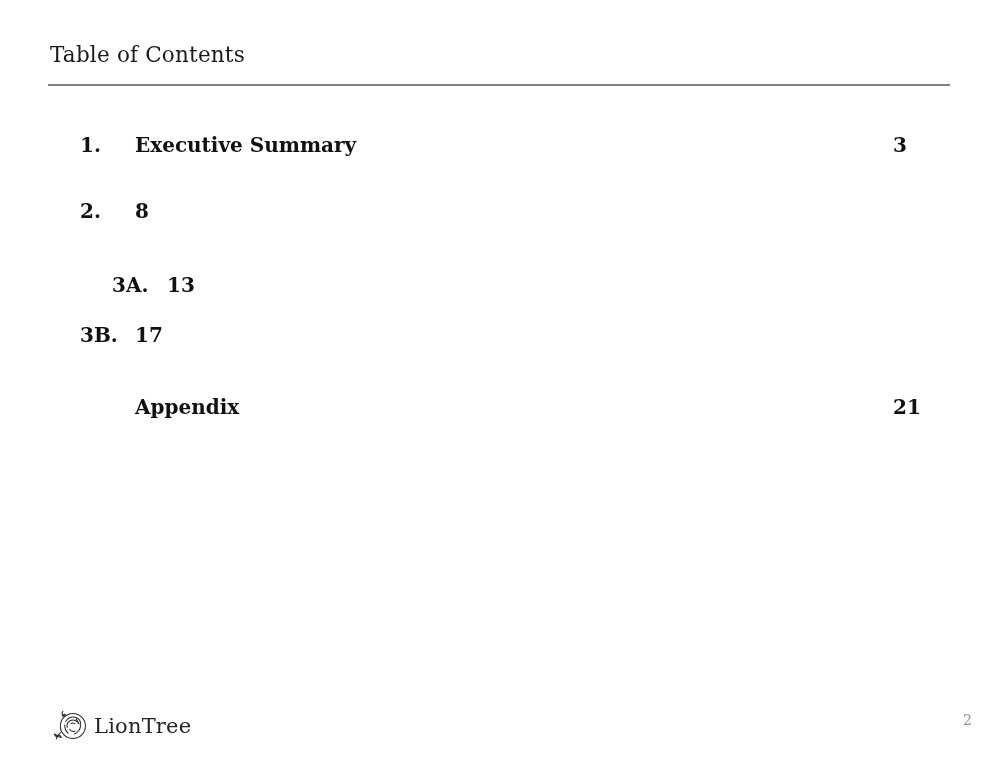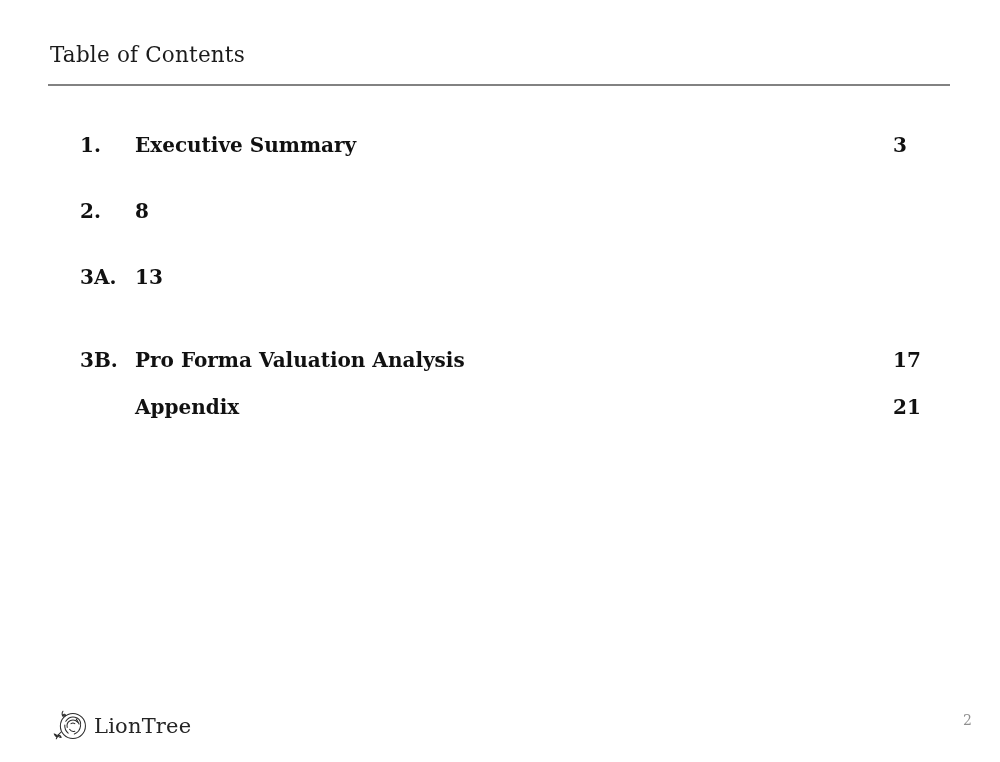--- a/index.html
+++ b/index.html
@@ -46,22 +46,22 @@
     width: 870px;
     display: flex;
     align-items: baseline;
     font-weight: bold;
     font-size: 20px;
     color: #111111;
     line-height: 26px;
   }
   .toc-row:nth-child(1) { top: 132px; }
   .toc-row:nth-child(2) { top: 198px; }
-  .toc-row:nth-child(3) { top: 264px; }
-  .toc-row:nth-child(4) { top: 347px; }
+  .toc-row:nth-child(3) { top: 272px; margin-left: 32px; }
+  .toc-row:nth-child(4) { top: 322px; }
   .toc-row:nth-child(5) { top: 394px; }
   .toc-num {
     width: 55px;
     flex: 0 0 55px;
   }
   .toc-label {
     width: 758px;
     flex: 0 0 758px;
   }
   .toc-page {
@@ -111,21 +111,20 @@
     <div class="toc-row">
       <span class="toc-num">2.</span>
       <span class="toc-page">8</span>
     </div>
     <div class="toc-row">
       <span class="toc-num">3A.</span>
       <span class="toc-page">13</span>
     </div>
     <div class="toc-row">
       <span class="toc-num">3B.</span>
-      <span class="toc-label">Pro Forma Valuation Analysis</span>
       <span class="toc-page">17</span>
     </div>
     <div class="toc-row">
       <span class="toc-num"></span>
       <span class="toc-label">Appendix</span>
       <span class="toc-page">21</span>
     </div>
   </div>
 
   <div class="footer-logo">

